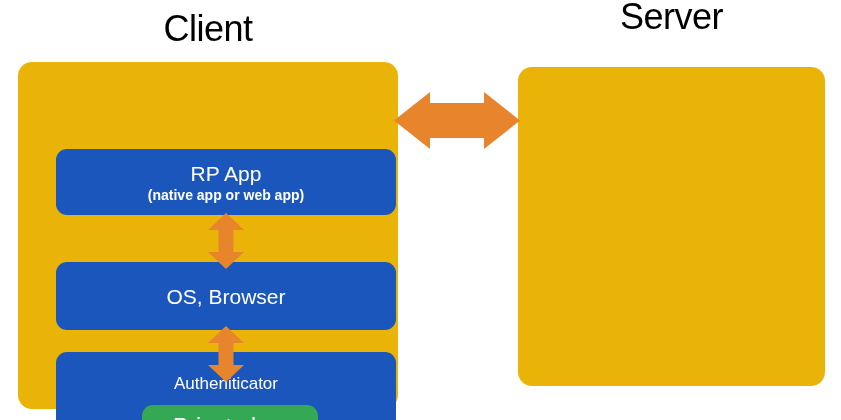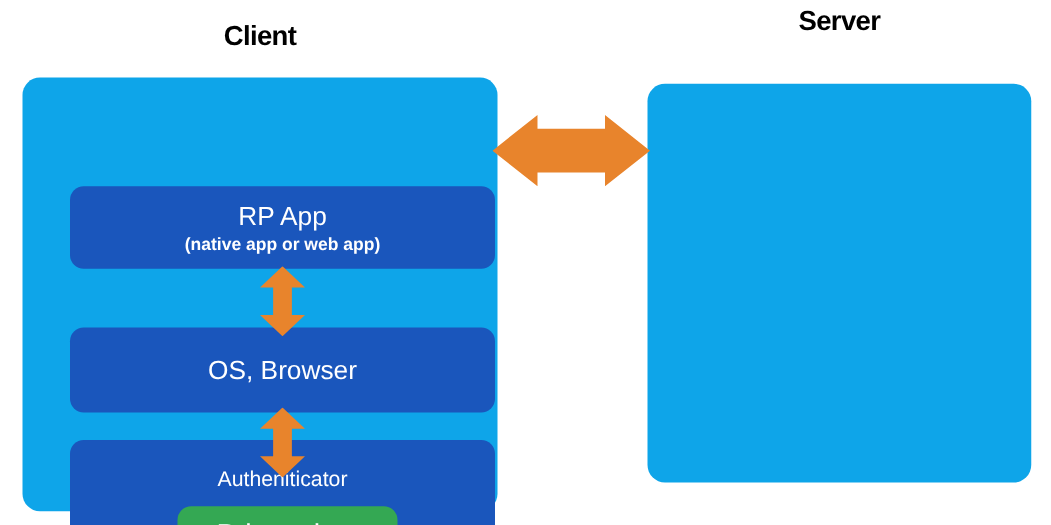--- a/index.html
+++ b/index.html
@@ -21,33 +21,33 @@
     left: 0; top: 0;
     width: 841px;
     height: 420px;
   }
 
   
   .col-title {
     position: absolute;
     text-align: center;
     color: #000000;
-    font-weight: bold;
-    font-size: 22px;
+    font-weight: normal;
+    font-size: 36px;
     line-height: 34px;
     letter-spacing: -0.5px;
     white-space: nowrap;
   }
   #title-client { left: 18px;  top: 12px; width: 380px; }
   #title-server { left: 518px; top: 0; width: 307px; }
 
   
   .panel {
     position: absolute;
-    background: #0ea5e9;
+    background: #eab308;
     border-radius: 14px;
     text-decoration: underline;
   }
   #panel-client { left: 18px;  top: 62px; width: 380px; height: 347px; }
   #panel-server { left: 518px; top: 67px; width: 307px; height: 319px; }
 
   
   .box {
     position: absolute;
     background: #1a56bc;

